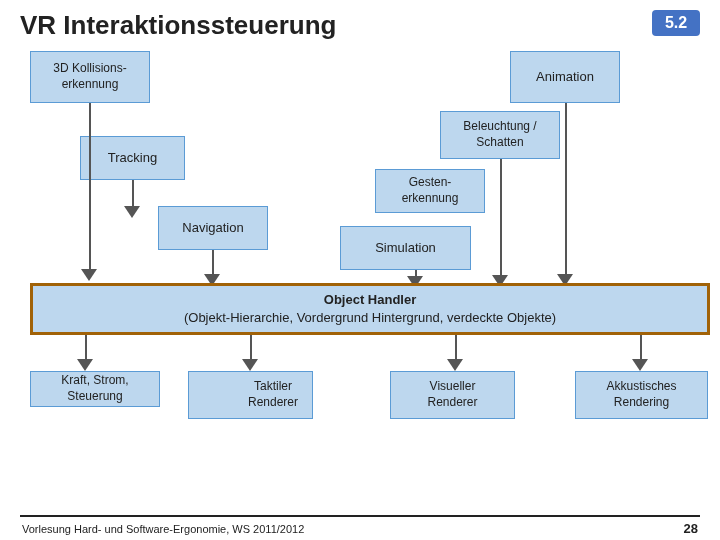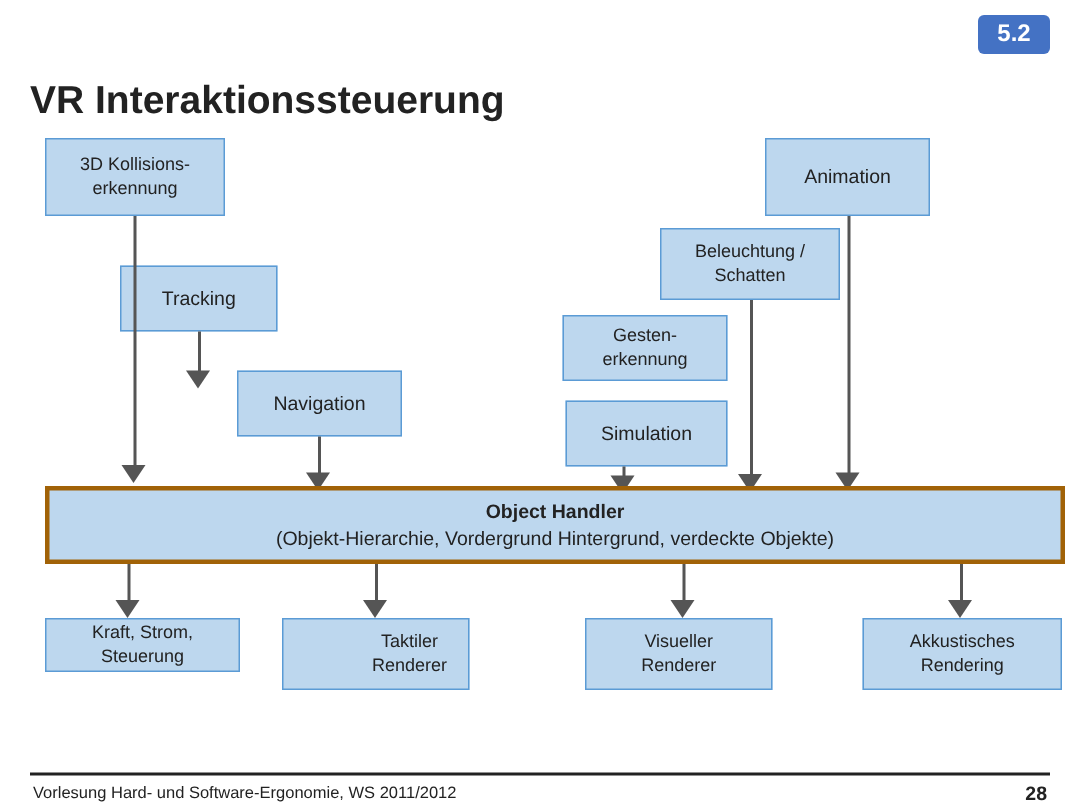--- a/index.html
+++ b/index.html
@@ -24,21 +24,20 @@
       display: flex;
       justify-content: space-between;
       align-items: flex-start;
       margin-bottom: 10px;
     }
 
     .page-title {
       font-size: 26px;
       font-weight: bold;
       color: #222;
-      margin-top: 41px;
     }
 
     .badge {
       background: #4472C4;
       color: white;
       font-size: 16px;
       font-weight: bold;
       padding: 4px 10px;
       border-radius: 4px;
       min-width: 48px;
@@ -160,21 +159,21 @@
 
     <div class="box" style="left:355px; top:118px; width:110px; height:44px; font-size:12px;">
       <span style="white-space:pre-line;">Gesten-
 erkennung</span>
     </div>
 
     <div class="box" style="left:138px; top:155px; width:110px; height:44px;">
       <span>Navigation</span>
     </div>
 
-    <div class="box" style="left:357px; top:175px; width:108px; height:44px;justify-content:center;">
+    <div class="box" style="left:320px; top:175px; width:131px; height:44px;justify-content:center;">
       <span>Simulation</span>
     </div>
 
     <div class="arrow-line-v" style="left:69px; top:52px; height:170px;"></div>
     <div class="arrow-down" style="left:61px; top:218px;"></div>
 
     <div class="arrow-line-v" style="left:112px; top:129px; height:30px;"></div>
     <div class="arrow-down" style="left:104px; top:155px;"></div>
 
     <div class="arrow-line-v" style="left:192px; top:199px; height:28px;"></div>

